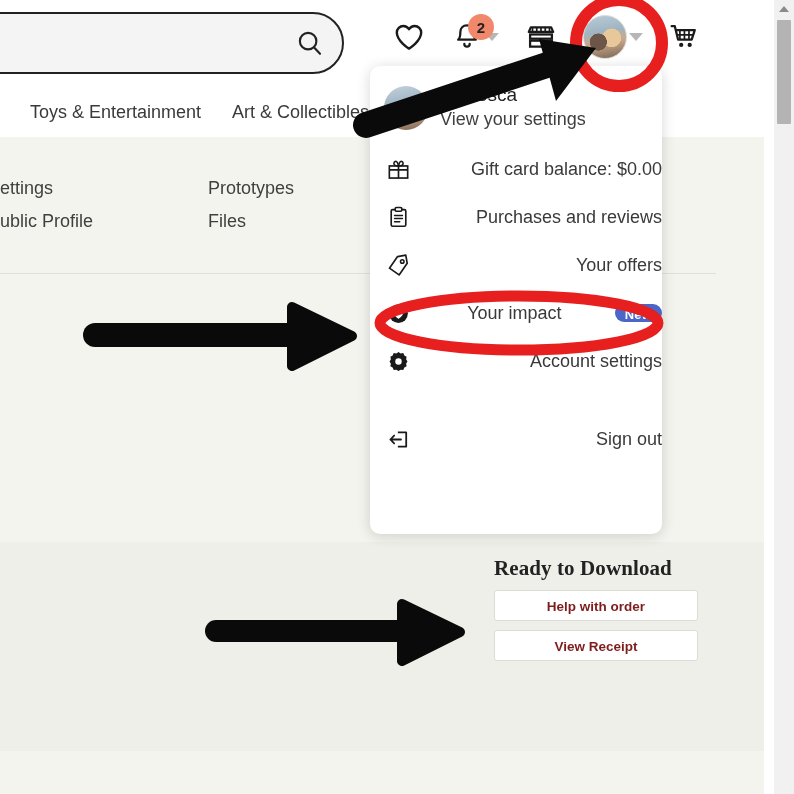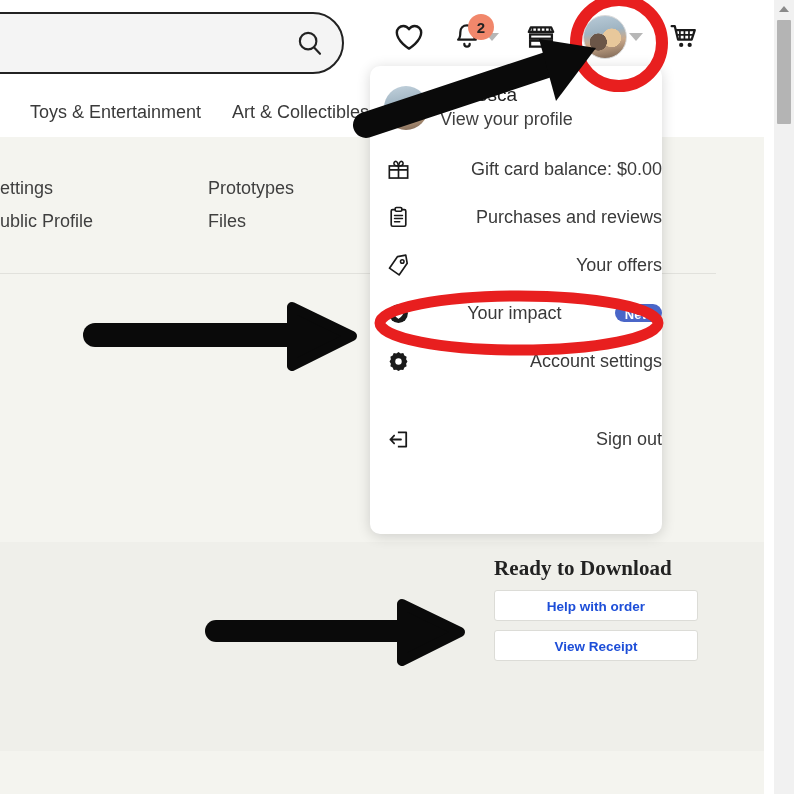--- a/index.html
+++ b/index.html
@@ -200,21 +200,21 @@
     margin-top: 9px;
     border-radius: 3px;
     font-size: 13.5px; font-weight: 700;
     font-family: "Liberation Sans", sans-serif;
     cursor: pointer;
     line-height: 31px;
     text-align: center;
     border: 1px solid #dcdcd7;
   }
   .btn-primary { background: #222222; color: #ffffff; border-color: #222222; }
-  .btn-secondary { background: #ffffff; color: #1d4ed8; }
+  .btn-secondary { background: #ffffff; color: #7f1d1d; }
 
   
   .scrollbar {
     position: absolute; right: 0; top: 0;
     width: 20px; height: 794px;
     background: #f1f1f1;
   }
   .sb-arrow {
     position: absolute; left: 0; top: 0;
     width: 20px; height: 18px;
@@ -316,21 +316,21 @@
     <div class="sp-link sp-d">Files</div>
   </div>
   <div class="divider"></div>
 
   <div class="dropdown">
 
     <div class="dd-head">
       <div class="dd-avatar"></div>
       <div class="dd-head-text">
         <div class="dd-name">rancesca</div>
-        <div class="dd-sub">View your profile</div>
+        <div class="dd-sub">View your settings</div>
       </div>
     </div>
 
     <div class="dd-item" style="margin-top:8px;">
       <span class="dd-ico">
         <svg width="25" height="25" viewBox="0 0 24 24" fill="none">
           <rect x="3.2" y="8.6" width="17.6" height="11.6" stroke="#1a1a1a" stroke-width="1.6"></rect>
           <path d="M3.2 12.4h17.6M12 8.6v11.6" stroke="#1a1a1a" stroke-width="1.6"></path>
           <path d="M12 8.6c-2.6 0-4.4-.8-4.4-2.4s1.4-2.4 2.6-1.8C11.2 5 12 8.6 12 8.6Z" stroke="#1a1a1a" stroke-width="1.5" stroke-linejoin="round"></path>
           <path d="M12 8.6c2.6 0 4.4-.8 4.4-2.4s-1.4-2.4-2.6-1.8C12.8 5 12 8.6 12 8.6Z" stroke="#1a1a1a" stroke-width="1.5" stroke-linejoin="round"></path>

